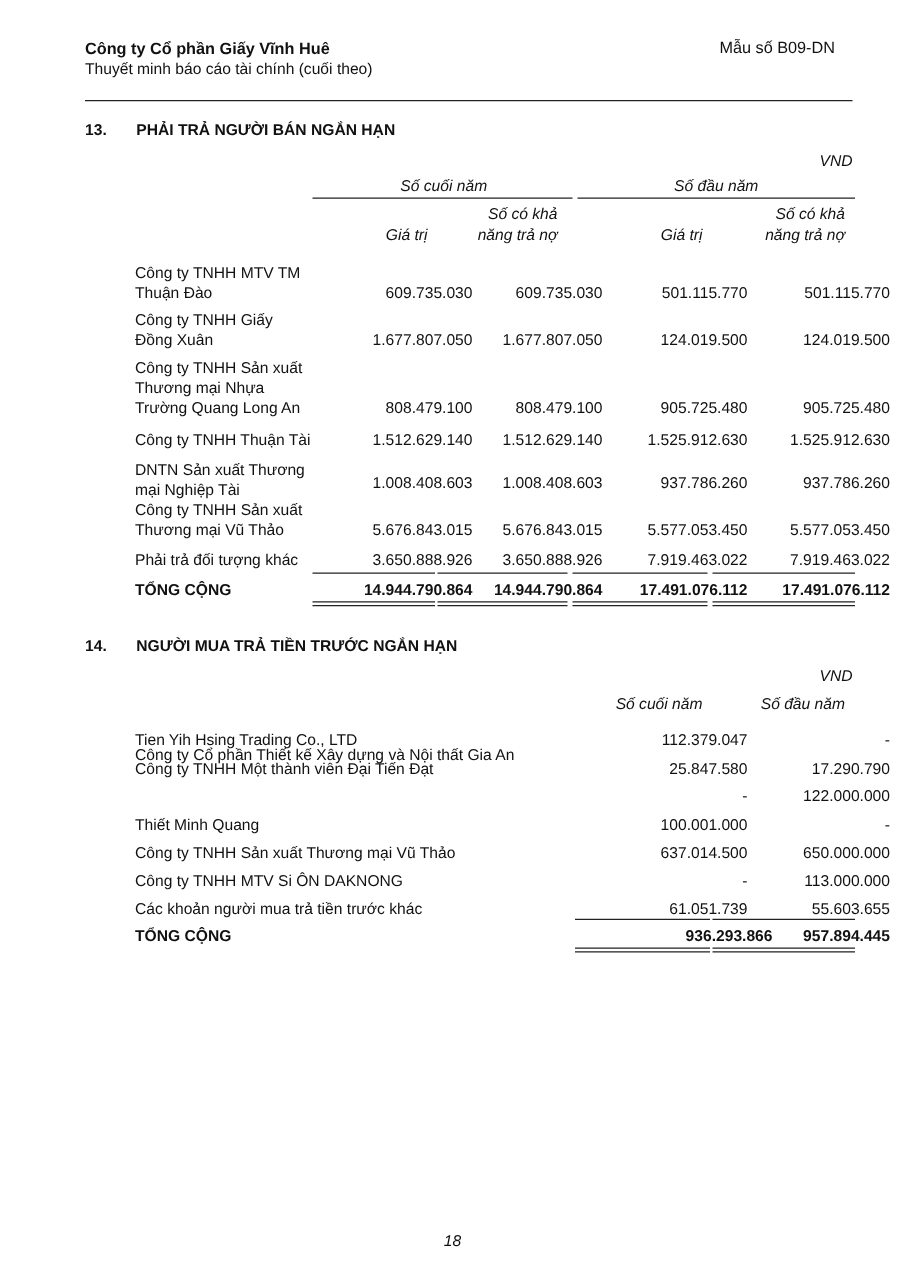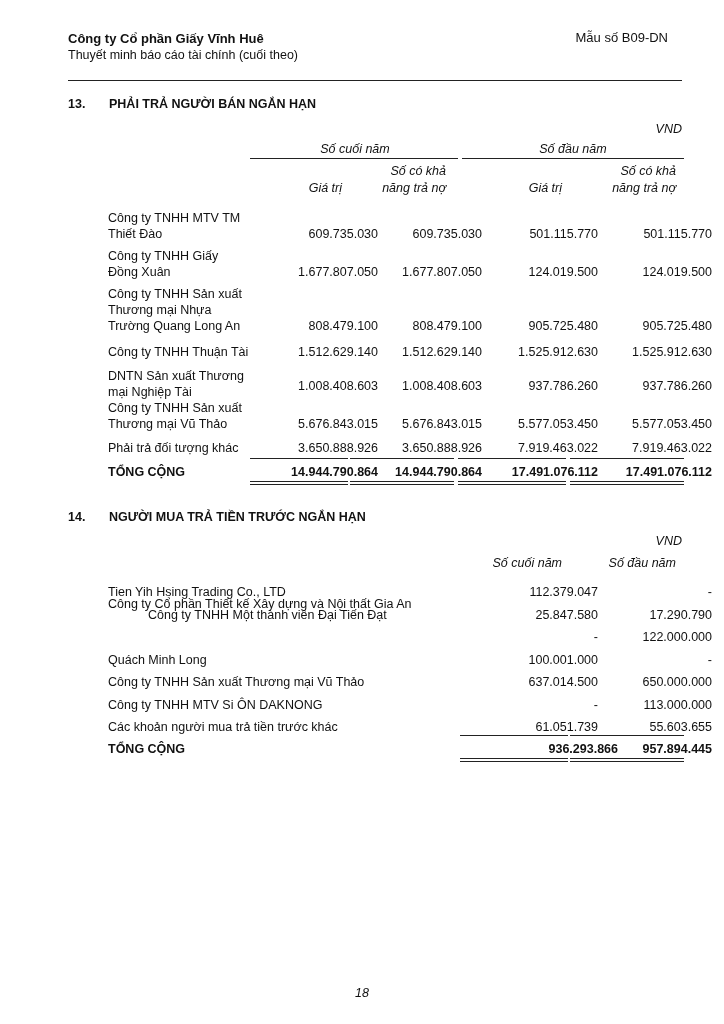--- a/index.html
+++ b/index.html
@@ -40,21 +40,21 @@
 <div class="rule" style="left:462px; width:222px; top:158px;"></div>
 
 <div class="abs italic r" style="left:250px; width:92px; top:163px; line-height:17px;"><br><span>Giá trị</span></div>
 <div class="abs italic r" style="left:350px; width:96px; top:163px; line-height:17px;"><span>Số có khả</span><br><span>năng trả nợ</span></div>
 <div class="abs italic r" style="left:462px; width:100px; top:163px; line-height:17px;"><br><span>Giá trị</span></div>
 <div class="abs italic r" style="left:570px; width:106px; top:163px; line-height:17px;"><span>Số có khả</span><br><span>năng trả nợ</span></div>
 
 <div id="s13-rows">
     <div class="label" style="top: 210px;">
       <div>Công ty TNHH MTV TM</div>
-      <div>Thiết Đào</div>
+      <div>Thuận Đào</div>
     </div>
     <div class="num" style="left: 250px; width: 92px; top: 226px; line-height: 16px;">609.735.030</div>
     <div class="num" style="left: 350px; width: 96px; top: 226px; line-height: 16px;">609.735.030</div>
     <div class="num" style="left: 462px; width: 100px; top: 226px; line-height: 16px;">501.115.770</div>
     <div class="num" style="left: 570px; width: 106px; top: 226px; line-height: 16px;">501.115.770</div>
     <div class="label" style="top: 248px;">
       <div>Công ty TNHH Giấy</div>
       <div>Đồng Xuân</div>
     </div>
     <div class="num" style="left: 250px; width: 92px; top: 264px; line-height: 16px;">1.677.807.050</div>
@@ -119,27 +119,27 @@
   <span class="sec-num">14.</span><span>NGƯỜI MUA TRẢ TIỀN TRƯỚC NGẮN HẠN</span>
 </div>
 <div class="abs italic" style="right:42px; top:534px;">VND</div>
 <div class="abs italic r" style="left:460px; width:102px; top:556px;">Số cuối năm</div>
 <div class="abs italic r" style="left:570px; width:106px; top:556px;">Số đầu năm</div>
 
 <div id="s14-rows">
     <div class="label" style="top: 584px;">Tien Yih Hsing Trading Co., LTD</div>
     <div class="num" style="left: 460px; width: 102px; top: 584px; line-height: 16px;">112.379.047</div>
     <div class="num" style="left: 570px; width: 106px; top: 584px; line-height: 16px;">-</div>
-    <div class="label" style="top: 607px; margin-left: 40px;">Công ty TNHH Một thành viên Đại Tiến Đạt</div>
+    <div class="label" style="top: 607px;">Công ty TNHH Một thành viên Đại Tiến Đạt</div>
     <div class="num" style="left: 460px; width: 102px; top: 607px; line-height: 16px;">25.847.580</div>
     <div class="num" style="left: 570px; width: 106px; top: 607px; line-height: 16px;">17.290.790</div>
     <div class="label" style="top: 596px;">Công ty Cổ phần Thiết kế Xây dựng và Nội thất Gia An</div>
     <div class="num" style="left: 460px; width: 102px; top: 629px; line-height: 16px;">-</div>
     <div class="num" style="left: 570px; width: 106px; top: 629px; line-height: 16px;">122.000.000</div>
-    <div class="label" style="top: 652px;">Quách Minh Long</div>
+    <div class="label" style="top: 652px;">Thiết Minh Quang</div>
     <div class="num" style="left: 460px; width: 102px; top: 652px; line-height: 16px;">100.001.000</div>
     <div class="num" style="left: 570px; width: 106px; top: 652px; line-height: 16px;">-</div>
     <div class="label" style="top: 674px;">Công ty TNHH Sản xuất Thương mại Vũ Thảo</div>
     <div class="num" style="left: 460px; width: 102px; top: 674px; line-height: 16px;">637.014.500</div>
     <div class="num" style="left: 570px; width: 106px; top: 674px; line-height: 16px;">650.000.000</div>
     <div class="label" style="top: 697px;">Công ty TNHH MTV Si ÔN DAKNONG</div>
     <div class="num" style="left: 460px; width: 102px; top: 697px; line-height: 16px;">-</div>
     <div class="num" style="left: 570px; width: 106px; top: 697px; line-height: 16px;">113.000.000</div>
     <div class="label" style="top: 719px;">Các khoản người mua trả tiền trước khác</div>
     <div class="num" style="left: 460px; width: 102px; top: 719px; line-height: 16px;">61.051.739</div>

